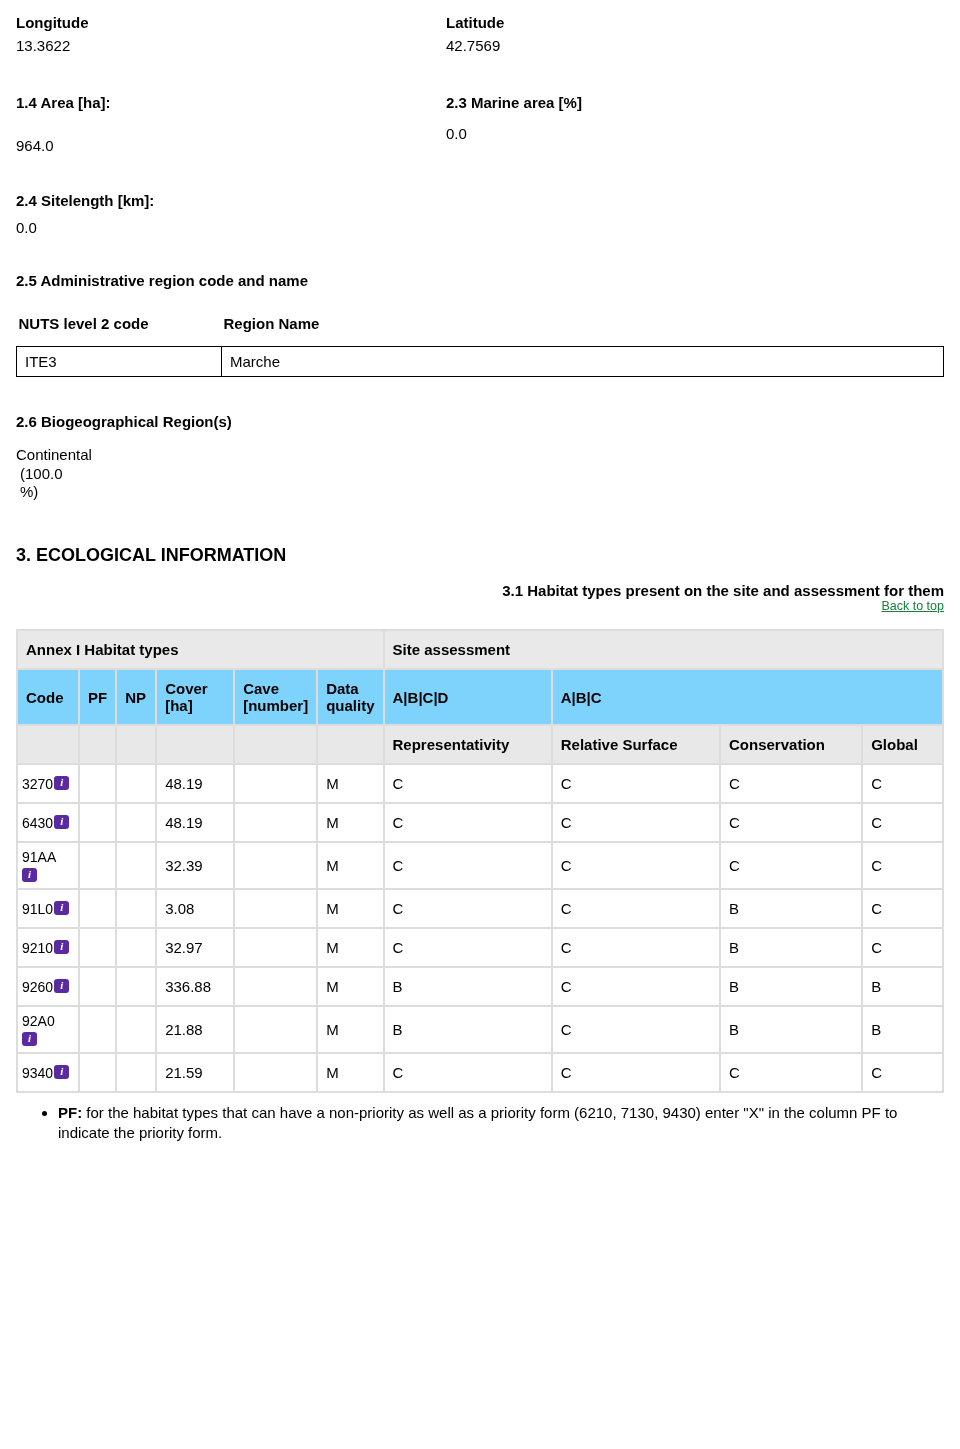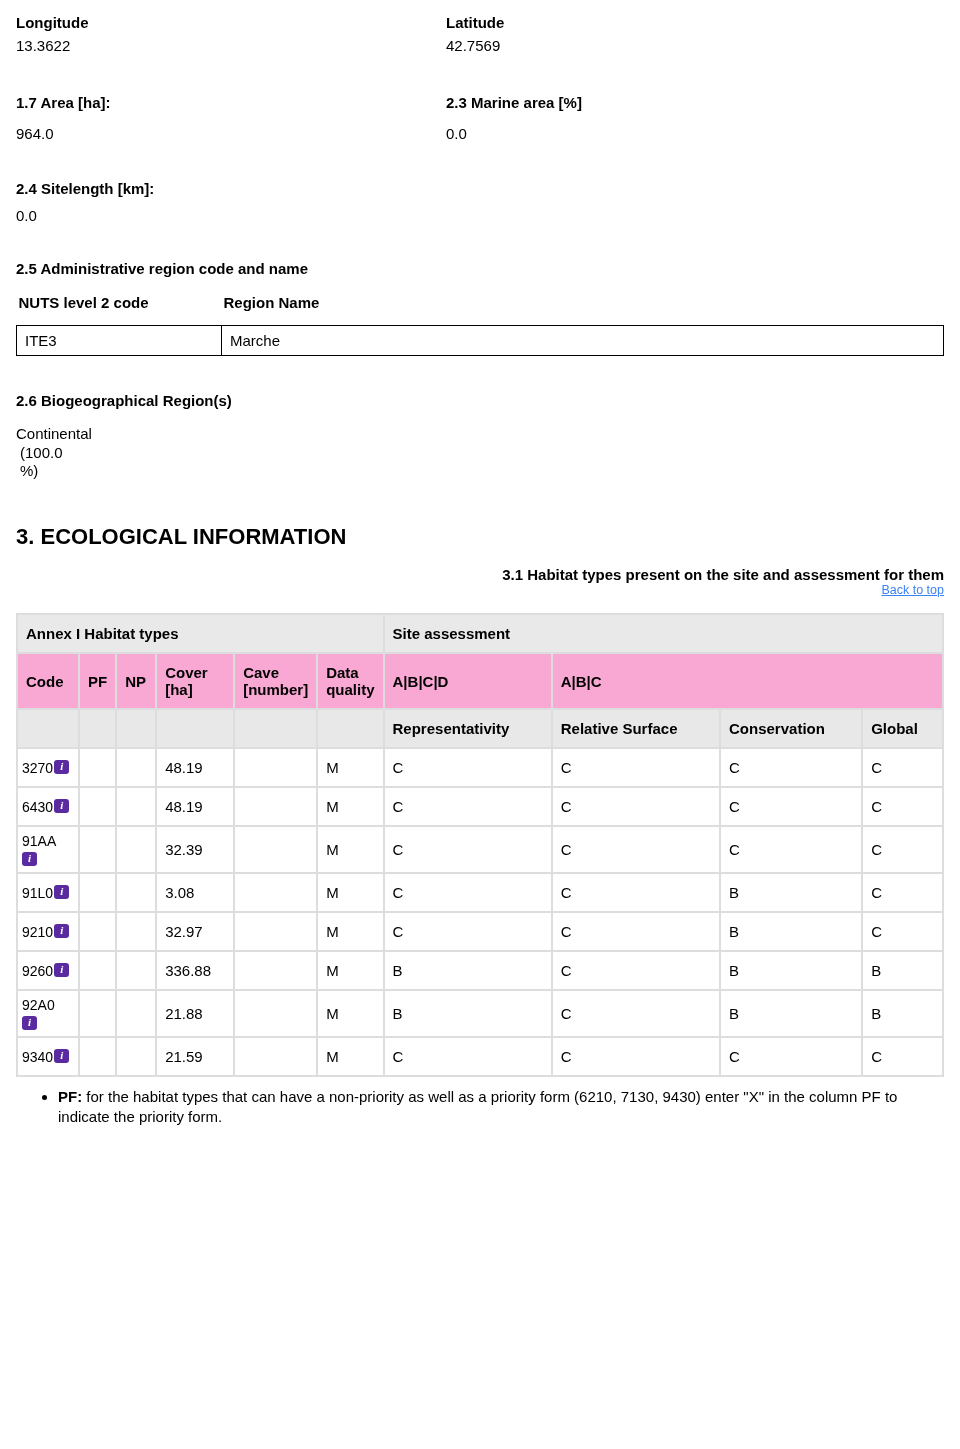--- a/index.html
+++ b/index.html
@@ -10,40 +10,40 @@
     margin: 0;
     padding: 12px 16px;
     width: 960px;
   }
   .row2 { display: flex; }
   .col { flex: 0 0 430px; }
   .col .lab { font-weight: bold; line-height: 1.4; }
   .col .val { line-height: 1.4; margin-top: 2px; }
   .section-gap { margin-top: 36px; }
   .h-sub { font-weight: bold; margin-top: 36px; }
-  .adm-table { border-collapse: collapse; width: 100%; margin-top: 11px; }
+  .adm-table { border-collapse: collapse; width: 100%; margin-top: 20px; }
   .adm-table th { text-align: left; font-weight: bold; padding: 6px 8px 14px 2px; }
   .adm-table td { border: 1px solid #000; padding: 6px 8px; }
   .adm-table th:first-child { width: 205px; }
   .bio-row { display: flex; align-items: flex-start; margin-top: 14px; flex-direction: column; }
   .bio-row .name { padding: 2px 4px 2px 0; }
   .bio-row .pct { padding: 0 0 0 4px; line-height: 1.2; }
-  h2.sec-title { font-size: 22px; font-weight: bold; margin-top: 44px; margin-bottom: 16px; }
+  h2.sec-title { font-size: 18px; font-weight: bold; margin-top: 44px; margin-bottom: 16px; }
   .sub31-row { display: flex; justify-content: space-between; align-items: flex-end; margin-top: 16px; flex-direction: column; }
   .sub31-row .lbl { font-weight: bold; }
-  .backtop { color: #3b82f6; text-decoration: underline; font-size: 12.5px; cursor: pointer; padding-bottom: 2px; }
+  .backtop { color: #15803d; text-decoration: underline; font-size: 12.5px; cursor: pointer; padding-bottom: 2px; }
   table.habitat { border-collapse: collapse; width: 100%; margin-top: 14px; padding-left: 28px; }
   table.habitat th, table.habitat td {
     border: 2px solid #ddd;
     padding: 10px 8px;
     text-align: left;
     vertical-align: middle;
   }
   table.habitat thead th { background: #e9e9e9; font-weight: bold; }
-  table.habitat thead tr.subhead th { background: #f9a8d4; }
+  table.habitat thead tr.subhead th { background: #7dd3fc; }
   table.habitat thead tr.subempty th { background: #e8e8e8; height: 22px; }
   table.habitat td.codecell { font-size: 14px; padding: 6px 4px; }
   .code-wrap { display: inline-flex; align-items: flex-start; gap: 1px; }
   .info-icon {
     display: inline-flex;
     align-items: center;
     justify-content: center;
     width: 15px;
     height: 14px;
     background: #5a2aa0;
@@ -75,22 +75,22 @@
     <div class="val">13.3622</div>
   </div>
   <div class="col">
     <div class="lab">Latitude</div>
     <div class="val">42.7569</div>
   </div>
 </div>
 
 <div class="row2 section-gap">
   <div class="col">
-    <div class="lab">1.7 Area [ha]:</div>
-    <div class="val" style="margin-top:10px">964.0</div>
+    <div class="lab">1.4 Area [ha]:</div>
+    <div class="val" style="margin-top:22px">964.0</div>
   </div>
   <div class="col">
     <div class="lab">2.3 Marine area [%]</div>
     <div class="val" style="margin-top:10px">0.0</div>
   </div>
 </div>
 
 <div class="h-sub">2.4 Sitelength [km]:</div>
 <div style="margin-top:10px">0.0</div>
 

